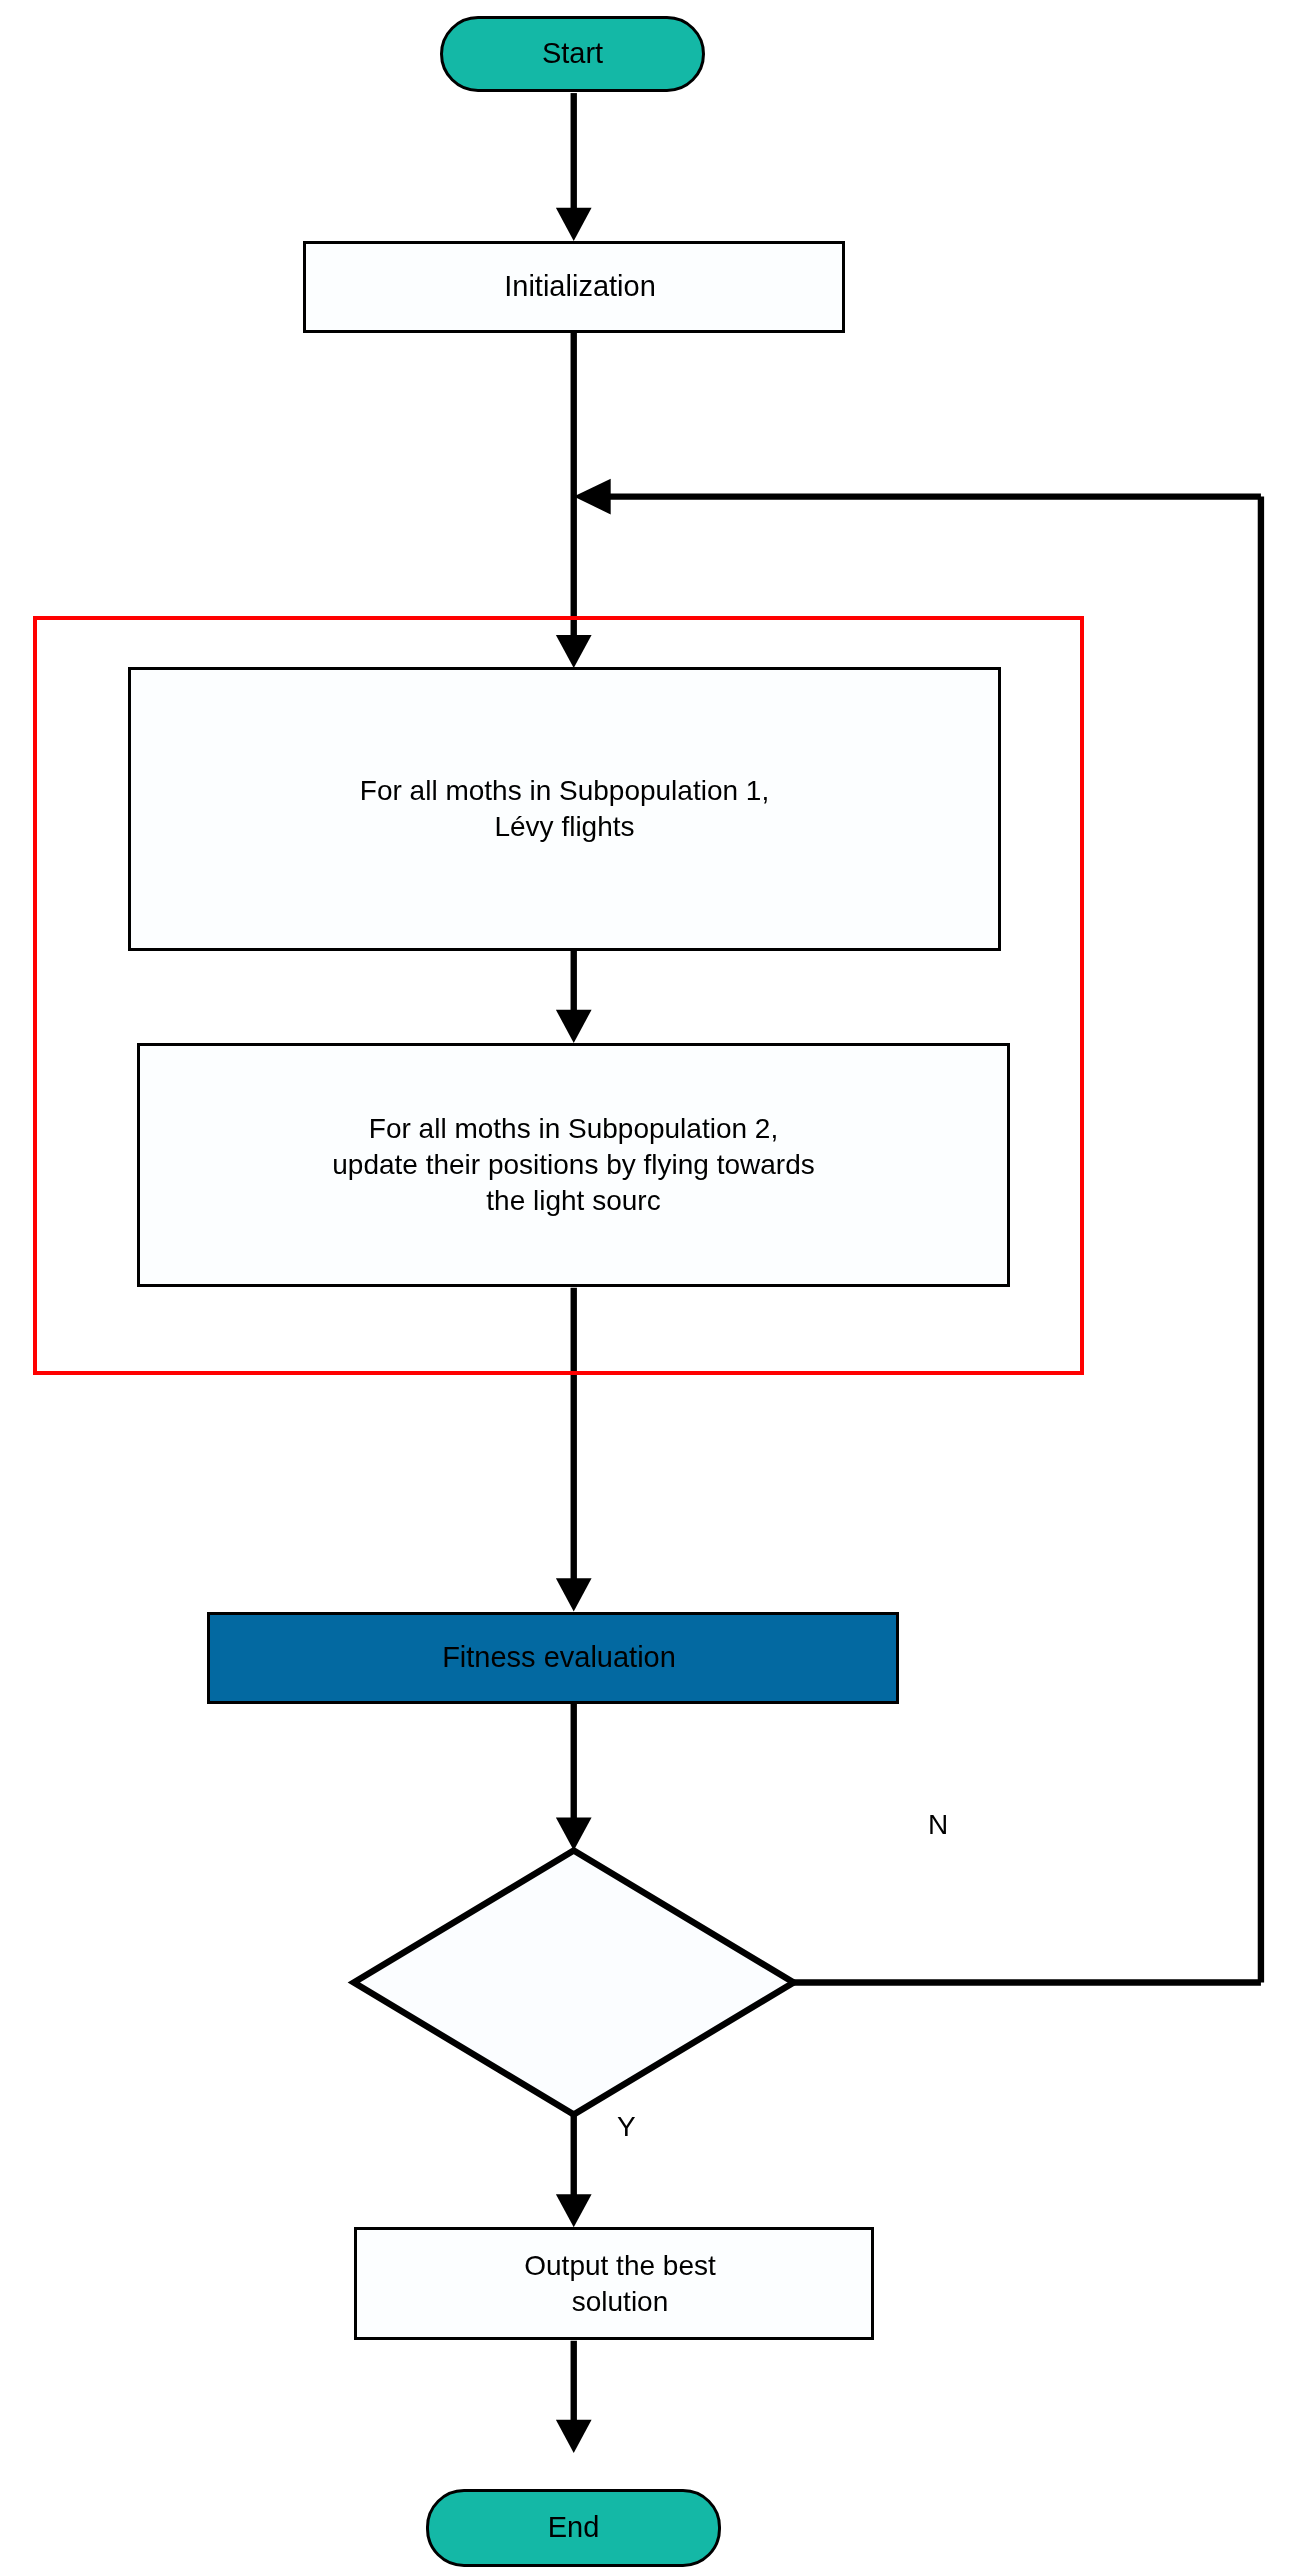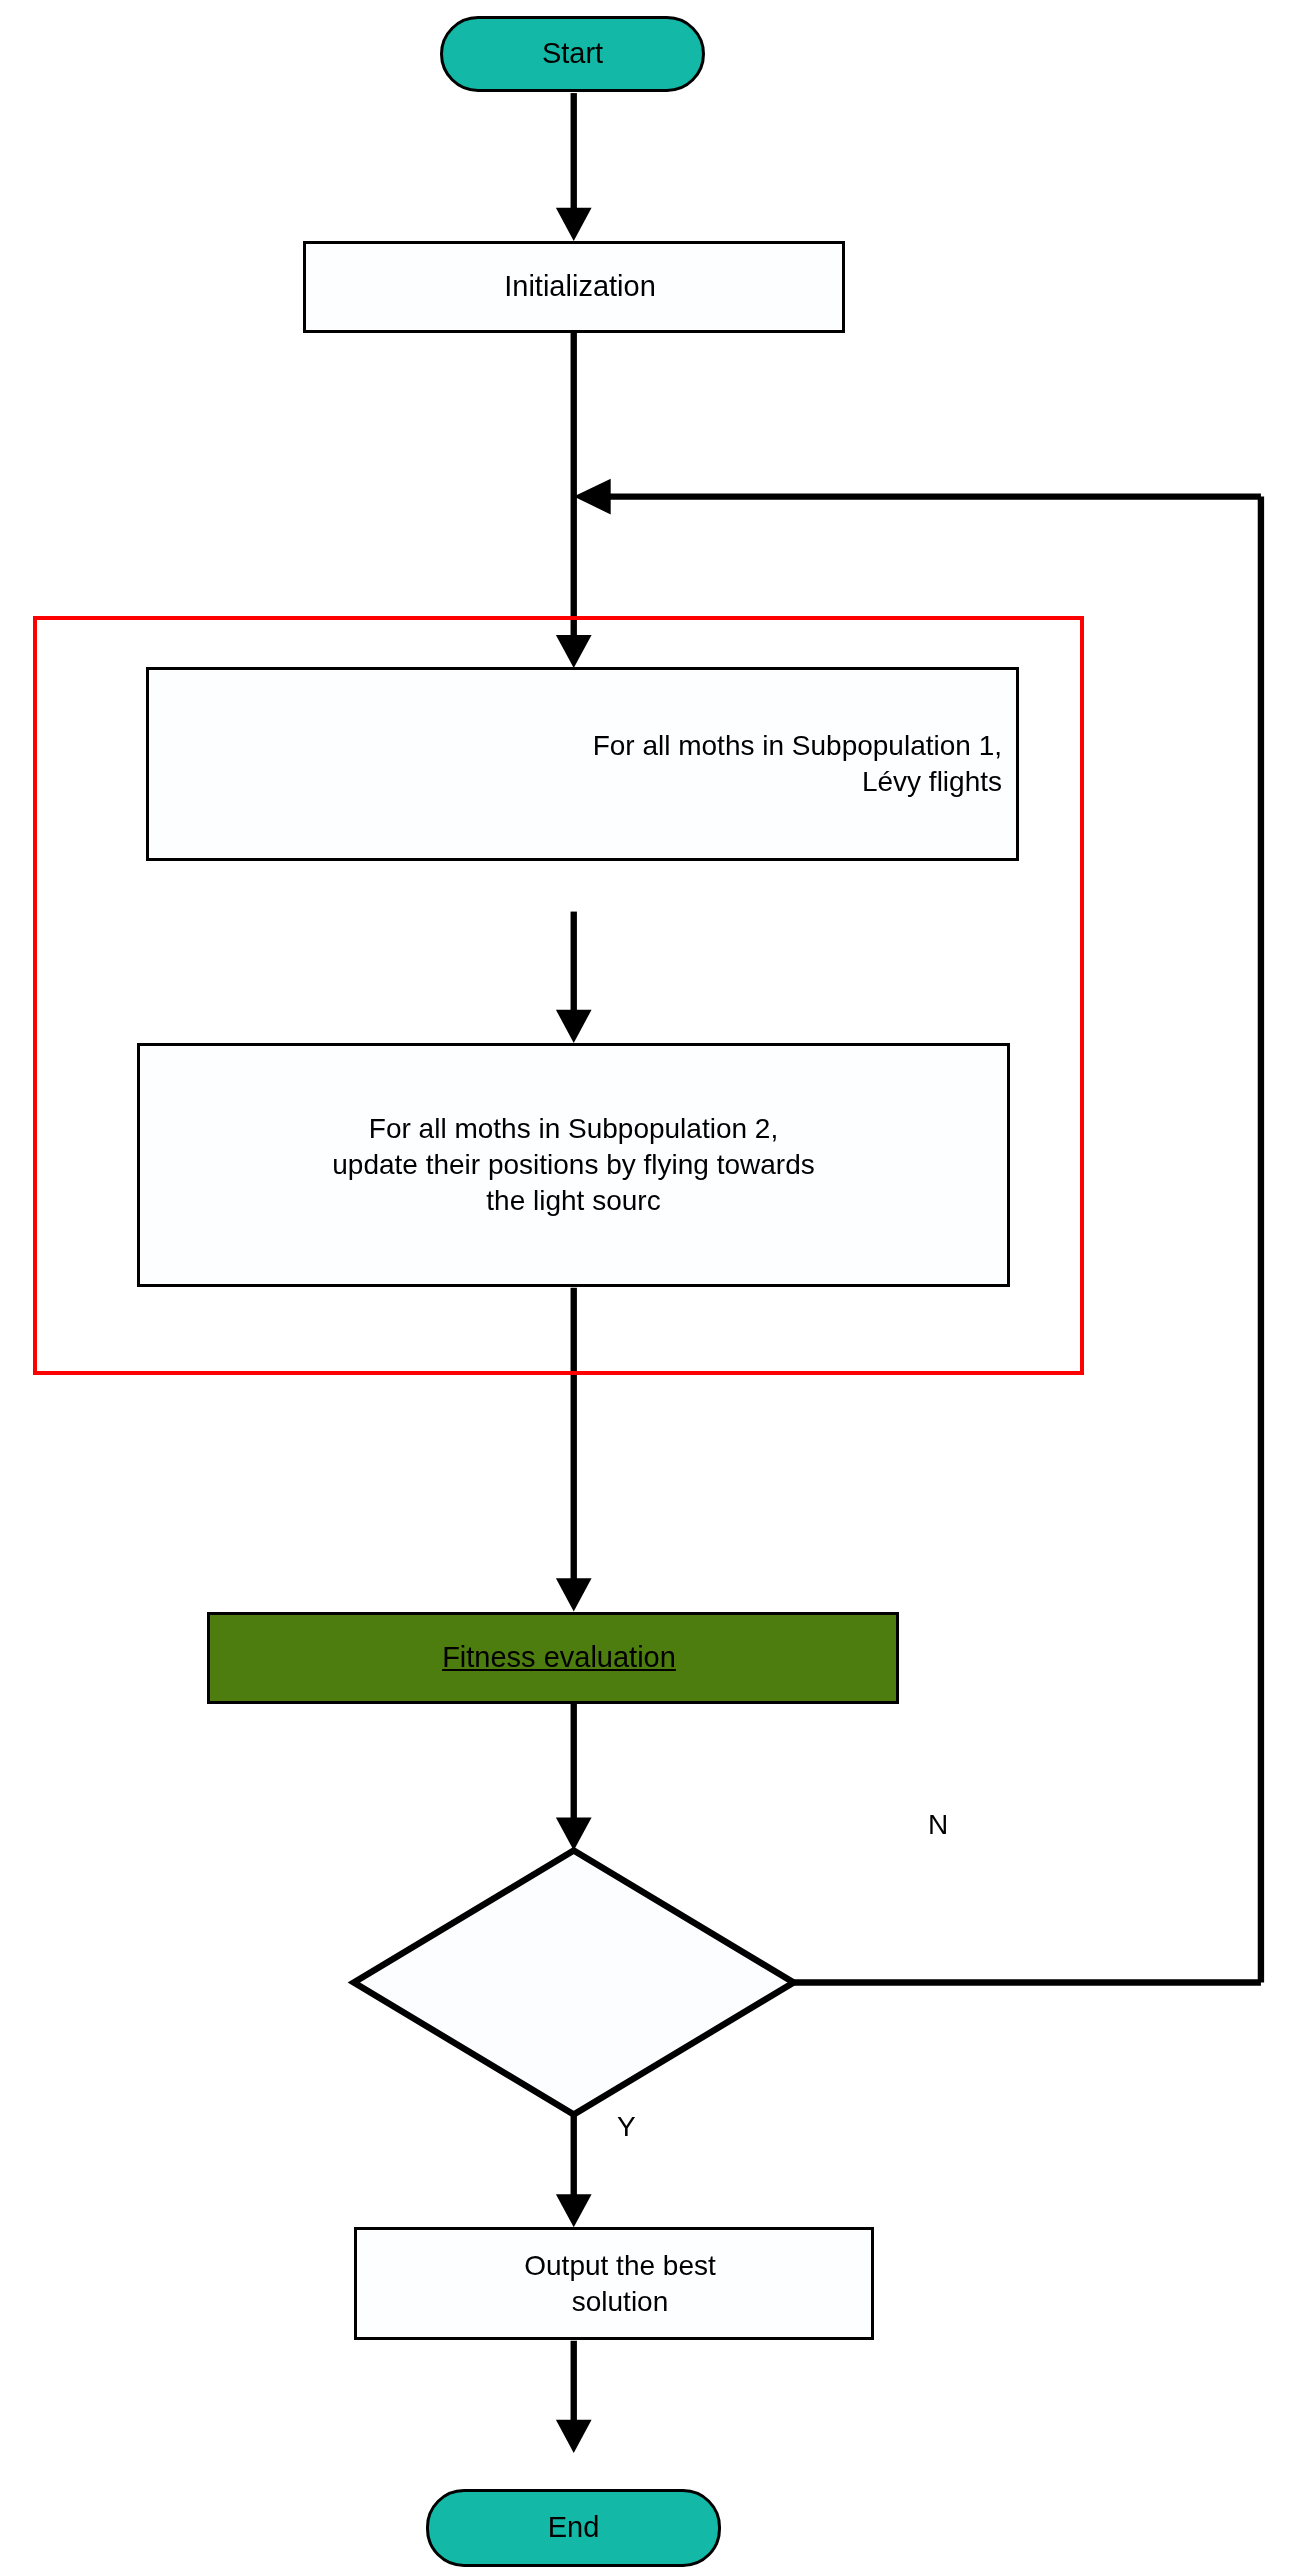--- a/index.html
+++ b/index.html
@@ -70,22 +70,21 @@
     display: flex;
     align-items: center;
     justify-content: center;
     text-align: center;
     font-size: 28px;
     color: #000000;
     line-height: 1.30;
     font-family: "Liberation Sans", sans-serif;
   }
   .fill-blue {
-    background: #4d7c0f;
-    text-decoration: underline;
+    background: #0369a1;
   }
 </style>
 </head>
 <body>
 
 <div id="canvas">
 
   <svg class="svg-layer" viewBox="0 0 2033 4041">
     <defs>
       <marker id="arrowDown" markerWidth="10" markerHeight="10" refX="5" refY="9" orient="auto" markerUnits="userSpaceOnUse">
@@ -146,21 +145,21 @@
   <div class="highlight-box" style="left:33px; top:616px; width:1051px; height:759px;"></div>
 
   <div class="node terminator" style="left:440px; top:16px; width:265px; height:76px;">
     <span>Start</span>
   </div>
 
   <div class="node process" style="left:303px; top:241px; width:542px; height:92px;">
     <span>Initialization</span>
   </div>
 
-  <div class="node process process-multiline" style="left:146px; top:667px; width:873px; height:194px; flex-direction:column;align-items:flex-end;">
+  <div class="node process process-multiline" style="left:128px; top:667px; width:873px; height:284px; flex-direction:column;">
     <span>For all moths in Subpopulation 1,</span>
     <span>Lévy flights</span>
   </div>
 
   <div class="node process process-multiline" style="left:137px; top:1043px; width:873px; height:244px; flex-direction:column;">
     <span>For all moths in Subpopulation 2,</span>
     <span>update their positions by flying towards</span>
     <span>the light sourc</span>
   </div>
 

